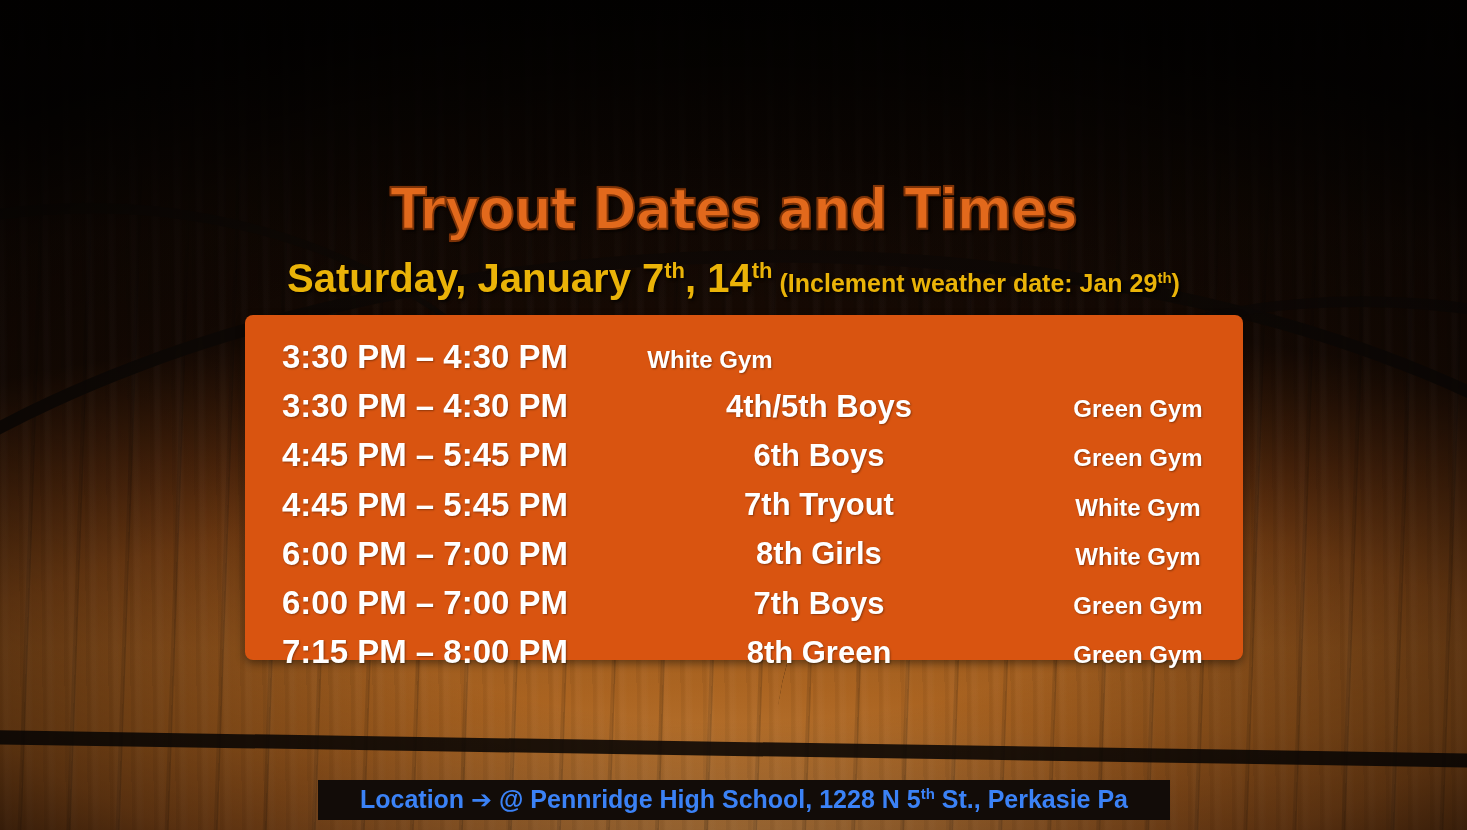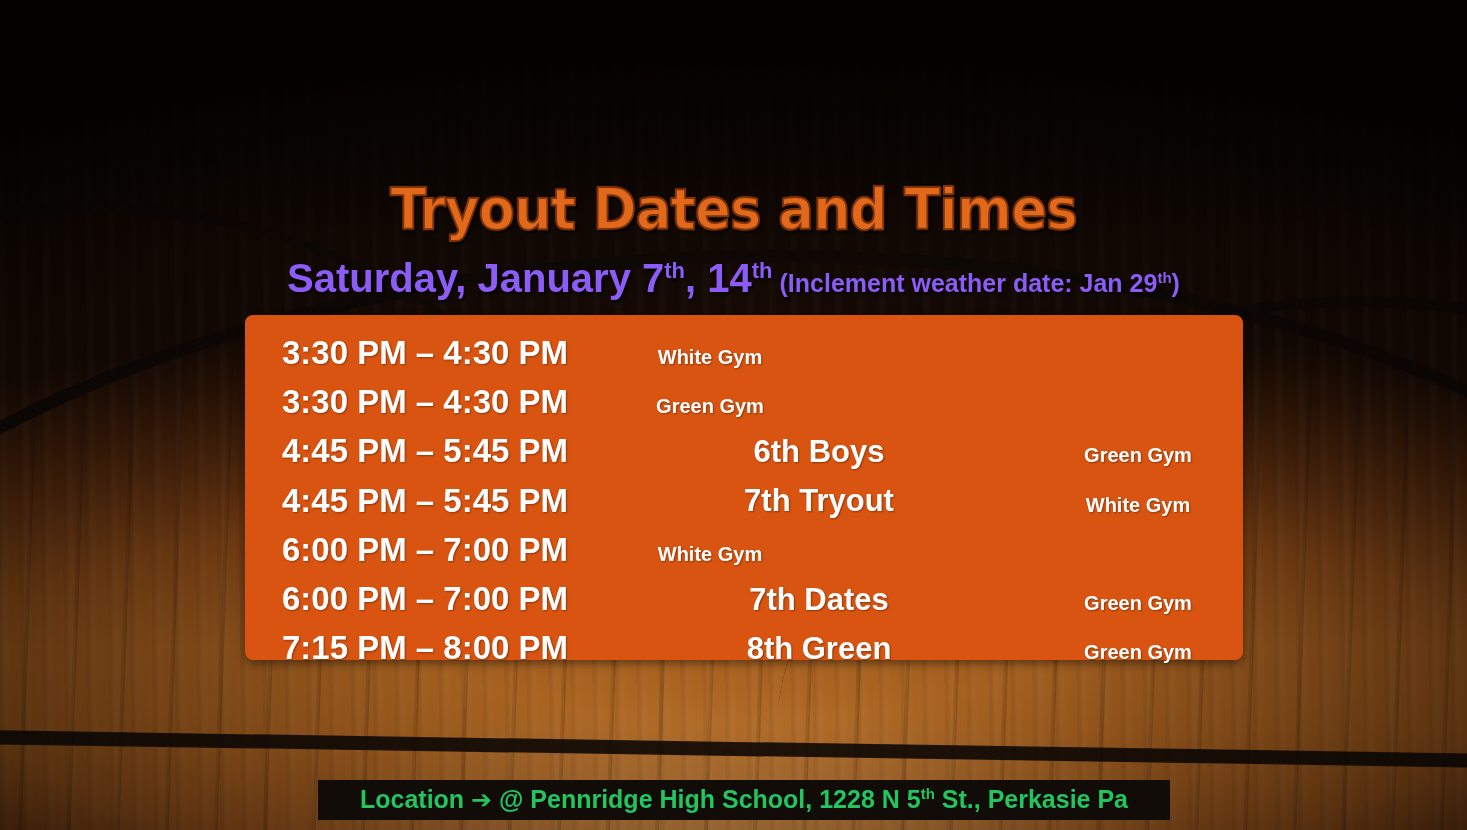--- a/index.html
+++ b/index.html
@@ -86,21 +86,21 @@
     color:#e2691c;
     -webkit-text-stroke:2px #7e3307;
     text-shadow:3px 3px 2px rgba(0,0,0,.55), 0 0 2px #c1540f;
     transform:scaleX(.93);
   }
   #subtitle{
     position:absolute;left:0;top:256px;width:100%;
     text-align:center;
     font-weight:bold;
     font-size:40px;
-    color:#8b5cf6;
+    color:#eab308;
     text-shadow:2px 2px 3px rgba(0,0,0,.75);
     white-space:nowrap;
   }
   #subtitle sup{font-size:.55em;}
   #subtitle .note{font-size:25px;}
   #subtitle .note sup{font-size:.6em;}
 
   #table-panel{
     position:absolute;left:245px;top:315px;width:998px;height:345px;
     background:#d95410;
@@ -126,31 +126,31 @@
     font-weight:bold;
     font-size:31px;
     text-shadow:1px 1px 2px rgba(0,0,0,.35);
   }
   .cell-group sup{font-size:.6em;}
   .cell-gym{
     width:210px;
     text-align:center;
     color:#ffffff;
     font-weight:bold;
-    font-size:20px;
+    font-size:24px;
     text-shadow:1px 1px 2px rgba(0,0,0,.35);
     margin-top:31px;
   }
   #location-bar{
     position:absolute;left:318px;top:780px;width:852px;height:40px;
     background:#120c08;
     display:flex;align-items:center;justify-content:center;
   }
   #location-text{
-    color:#22c55e;
+    color:#3b82f6;
     font-weight:bold;
     font-size:25px;
     white-space:nowrap;
   }
   #location-text sup{font-size:.6em;}
   .arrow{font-family:"DejaVu Sans",sans-serif;}
 </style>
 </head>
 <body>
 
@@ -175,43 +175,45 @@
 
   <div id="table-panel">
 
     <div class="row">
       <div class="cell-time">3:30 PM – 4:30 PM</div>
       <div class="cell-gym">White Gym</div>
     </div>
 
     <div class="row">
       <div class="cell-time">3:30 PM – 4:30 PM</div>
+      <div class="cell-group"><span>4th/5th Boys</span><sup></sup><span></span></div>
       <div class="cell-gym">Green Gym</div>
     </div>
 
     <div class="row">
       <div class="cell-time">4:45 PM – 5:45 PM</div>
       <div class="cell-group"><span>6th Boys</span><sup></sup><span></span></div>
       <div class="cell-gym">Green Gym</div>
     </div>
 
     <div class="row">
       <div class="cell-time">4:45 PM – 5:45 PM</div>
       <div class="cell-group"><span>7th Tryout</span><sup></sup><span></span></div>
       <div class="cell-gym">White Gym</div>
     </div>
 
     <div class="row">
       <div class="cell-time">6:00 PM – 7:00 PM</div>
+      <div class="cell-group"><span>8th Girls</span><sup></sup><span></span></div>
       <div class="cell-gym">White Gym</div>
     </div>
 
     <div class="row">
       <div class="cell-time">6:00 PM – 7:00 PM</div>
-      <div class="cell-group"><span>7th Dates</span><sup></sup><span></span></div>
+      <div class="cell-group"><span>7th Boys</span><sup></sup><span></span></div>
       <div class="cell-gym">Green Gym</div>
     </div>
 
     <div class="row">
       <div class="cell-time">7:15 PM – 8:00 PM</div>
       <div class="cell-group"><span>8th Green</span><sup></sup><span></span></div>
       <div class="cell-gym">Green Gym</div>
     </div>
 
   </div>

